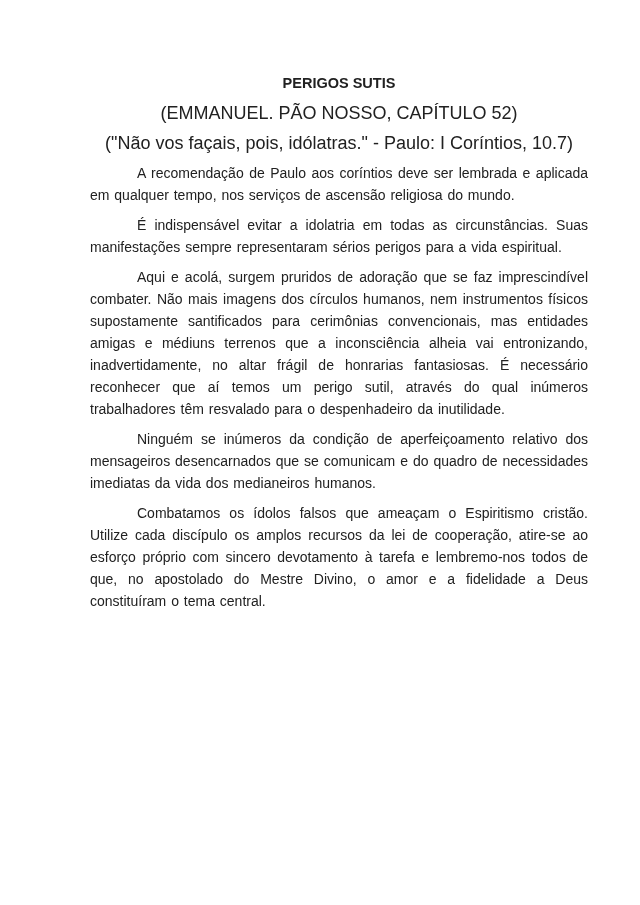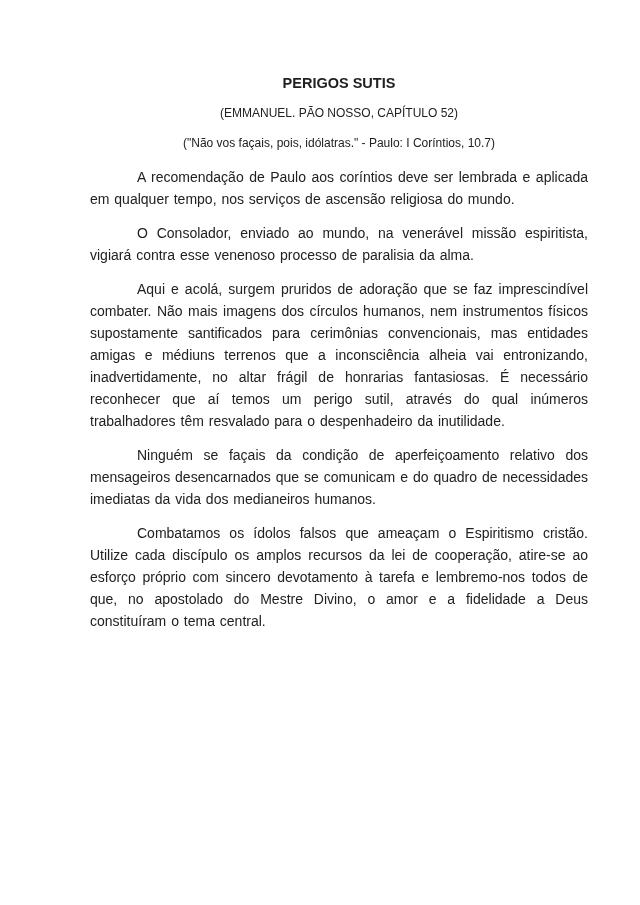--- a/index.html
+++ b/index.html
@@ -23,37 +23,37 @@
   }
   .doc-title {
     text-align: center;
     font-weight: bold;
     font-size: 14.5px;
     margin: 0 0 8px 0;
   }
   .doc-subtitle, .doc-epigraph {
     text-align: center;
     font-weight: normal;
-    font-size: 12px;
+    font-size: 18px;
     margin: 0 0 8px 0;
   }
   .body-paragraph {
     text-align: justify;
     text-align-last: left;
     text-indent: 47px;
-    margin: 12px 0 8px 0;
+    margin: 4px 0 8px 0;
     word-spacing: 1px;
   }
 </style>
 </head>
 <body>
 
 <div class="page">
   <p class="doc-title">PERIGOS SUTIS</p>
   <p class="doc-subtitle">(EMMANUEL. PÃO NOSSO, CAPÍTULO 52)</p>
   <p class="doc-epigraph">("Não vos façais, pois, idólatras." - Paulo: I Coríntios, 10.7)</p>
 
   <p class="body-paragraph">A recomendação de Paulo aos coríntios deve ser lembrada e aplicada em qualquer tempo, nos serviços de ascensão religiosa do mundo.</p>
-  <p class="body-paragraph">O Consolador, enviado ao mundo, na venerável missão espiritista, vigiará contra esse venenoso processo de paralisia da alma.</p>
+  <p class="body-paragraph">É indispensável evitar a idolatria em todas as circunstâncias. Suas manifestações sempre representaram sérios perigos para a vida espiritual.</p>
   <p class="body-paragraph">Aqui e acolá, surgem pruridos de adoração que se faz imprescindível combater. Não mais imagens dos círculos humanos, nem instrumentos físicos supostamente santificados para cerimônias convencionais, mas entidades amigas e médiuns terrenos que a inconsciência alheia vai entronizando, inadvertidamente, no altar frágil de honrarias fantasiosas. É necessário reconhecer que aí temos um perigo sutil, através do qual inúmeros trabalhadores têm resvalado para o despenhadeiro da inutilidade.</p>
-  <p class="body-paragraph">Ninguém se façais da condição de aperfeiçoamento relativo dos mensageiros desencarnados que se comunicam e do quadro de necessidades imediatas da vida dos medianeiros humanos.</p>
+  <p class="body-paragraph">Ninguém se inúmeros da condição de aperfeiçoamento relativo dos mensageiros desencarnados que se comunicam e do quadro de necessidades imediatas da vida dos medianeiros humanos.</p>
   <p class="body-paragraph">Combatamos os ídolos falsos que ameaçam o Espiritismo cristão. Utilize cada discípulo os amplos recursos da lei de cooperação, atire-se ao esforço próprio com sincero devotamento à tarefa e lembremo-nos todos de que, no apostolado do Mestre Divino, o amor e a fidelidade a Deus constituíram o tema central.</p>
 </div>
 
 </body></html>

